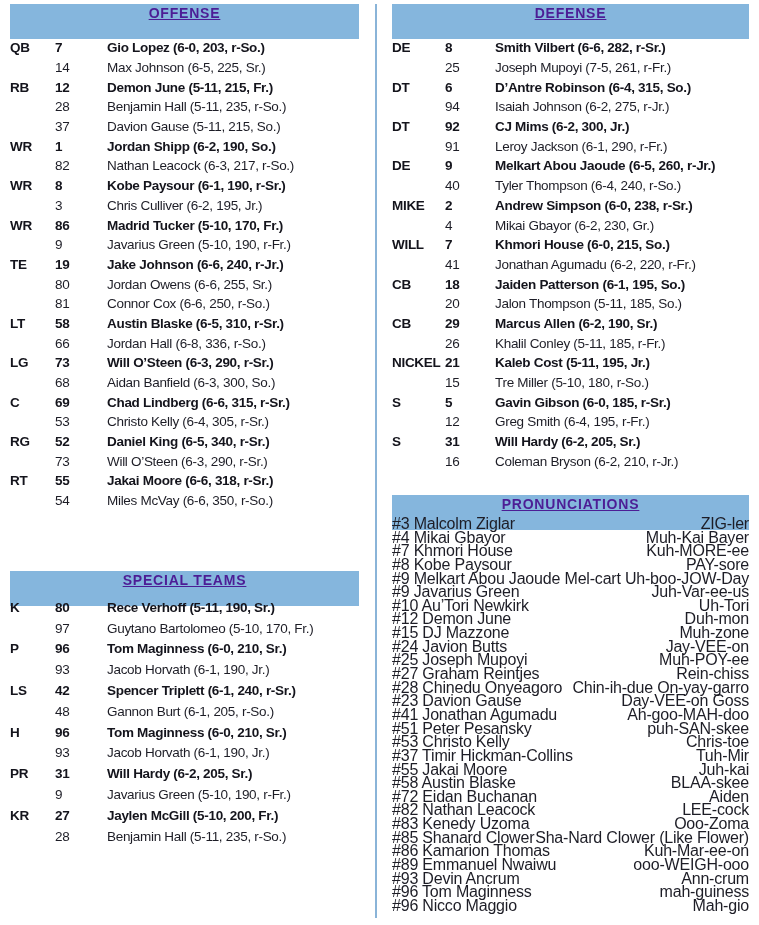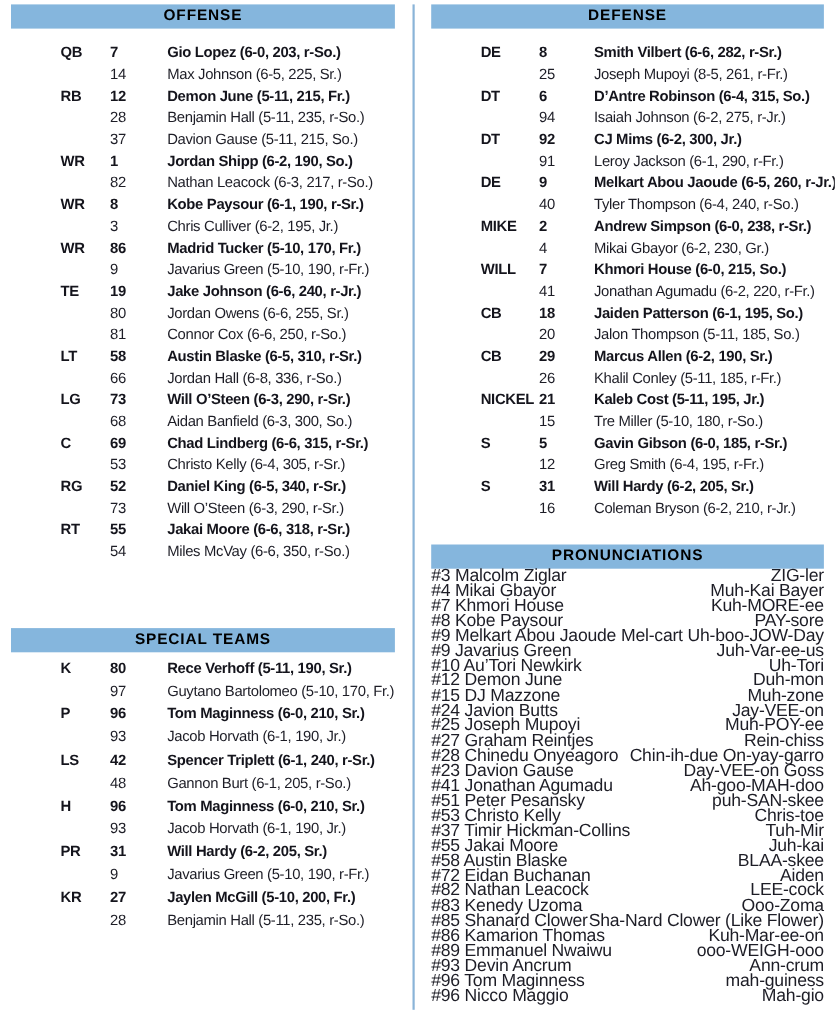--- a/index.html
+++ b/index.html
@@ -1,31 +1,32 @@
 <!DOCTYPE html>
 <html><head>
 <meta charset="utf-8">
 <style>
   html,body { margin:0; padding:0; background:#ffffff; }
   .page {
     position:relative; width:759px; height:925px; background:#ffffff;
     font-family:"Liberation Sans", sans-serif; color:#1d1d26; overflow:hidden;
   }
   .bar {
-    position:absolute; height:22px; background:#85b6dd; color:#000000;
+    position:absolute; height:35px; background:#85b6dd; color:#4c1d95;
     font-weight:700; font-size:14px; line-height:19.5px; text-align:center;
     letter-spacing:0.8px;
+    text-decoration:underline;
   }
   .divider {
     position:absolute; left:375px; top:4px; width:2px; height:914px;
     background:#8ab4d8;
   }
   .roster { position:absolute; font-size:13.5px; letter-spacing:-0.3px; }
   .roster .row {
-    display:grid; align-items:center; white-space:nowrap; height:19.7px;margin-left:45px;
+    display:grid; align-items:center; white-space:nowrap; height:19.7px;
   }
   .roster.left-col .row  { grid-template-columns:45px 52px 1fr; }
   .roster.right-col .row { grid-template-columns:53px 50px 1fr; }
   .roster.st .row { height:20.8px; }
   .row .pos { font-weight:700; }
   .row.starter { font-weight:700; color:#14141c; }
   .pron-list {
     position:absolute; left:392px; top:517px; width:357px;
     font-size:16px; letter-spacing:-0.2px; color:#1d1d26;
   }
@@ -170,21 +171,21 @@
 
   <div class="roster right-col" style="left:392px; top:38px; width:360px;">
       <div class="row starter">
         <span class="pos">DE</span>
         <span class="num">8</span>
         <span class="nm">Smith Vilbert (6-6, 282, r-Sr.)</span>
       </div>
       <div class="row">
         <span class="pos"></span>
         <span class="num">25</span>
-        <span class="nm">Joseph Mupoyi (8-5, 261, r-Fr.)</span>
+        <span class="nm">Joseph Mupoyi (7-5, 261, r-Fr.)</span>
       </div>
       <div class="row starter">
         <span class="pos">DT</span>
         <span class="num">6</span>
         <span class="nm">D’Antre Robinson (6-4, 315, So.)</span>
       </div>
       <div class="row">
         <span class="pos"></span>
         <span class="num">94</span>
         <span class="nm">Isaiah Johnson (6-2, 275, r-Jr.)</span>

